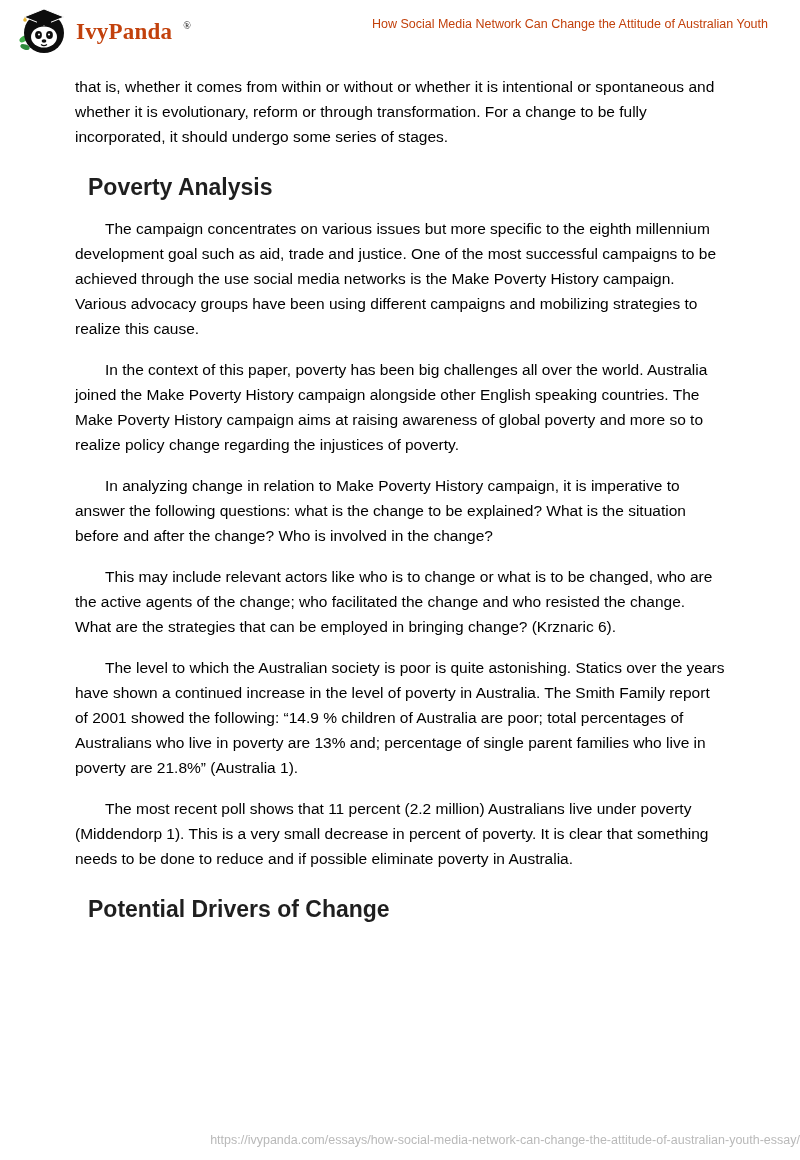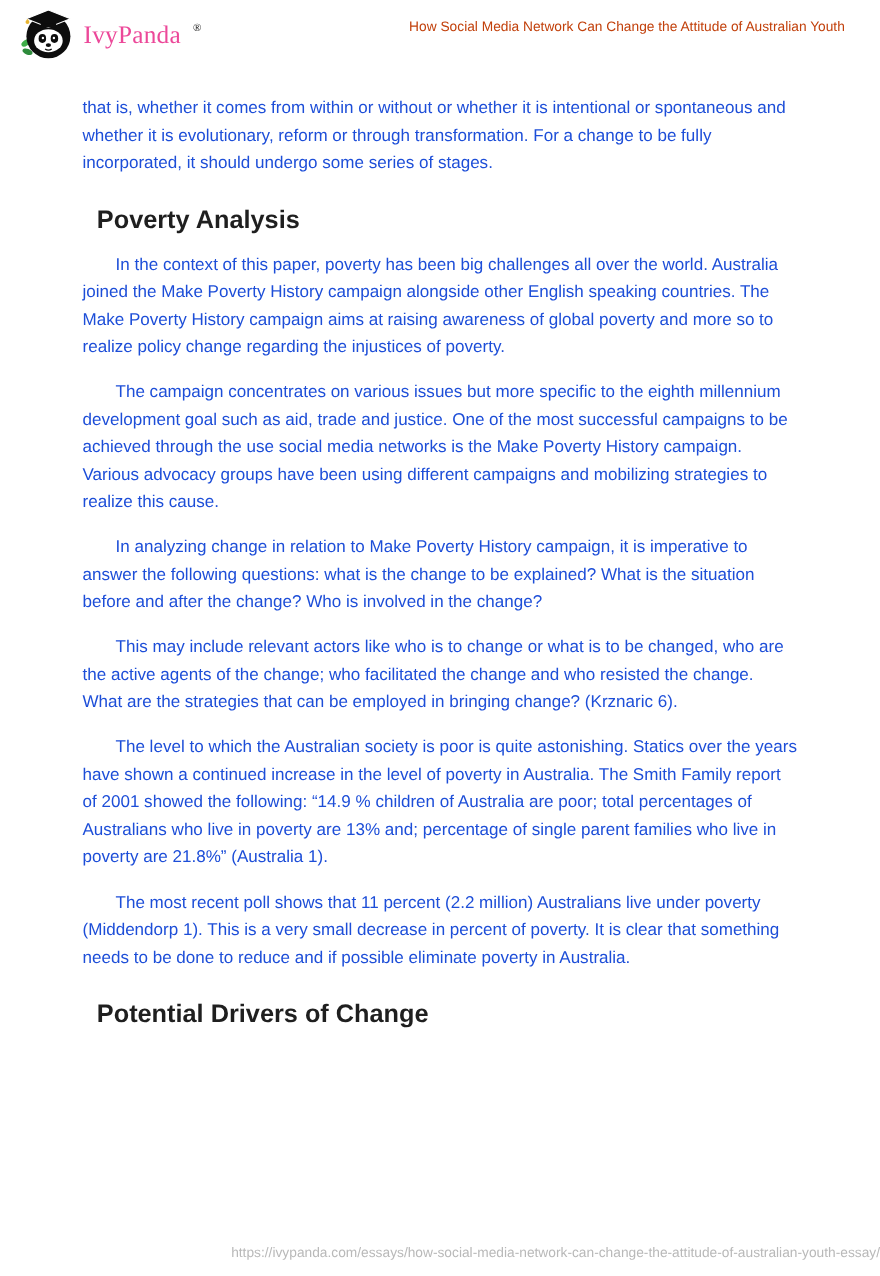--- a/index.html
+++ b/index.html
@@ -25,23 +25,23 @@
     display: flex;
     align-items: center;
     gap: 10px;
     text-decoration: none;
     color: #111;
     cursor: pointer;
   }
   .logo-wrap { width: 48px; height: 48px; display: block; }
   .brand-name {
     font-family: "Liberation Serif", serif;
-    font-weight: 400;
+    font-weight: 700;
     font-size: 23px;
-    color: #ec4899;
+    color: #c2410c;
     letter-spacing: 0.2px;
   }
   .reg {
     font-size: 10px;
     color: #121212;
     vertical-align: super;
     position: relative;
     top: -7px;
     left: 1px;
     font-family: "Liberation Serif", serif;
@@ -57,23 +57,23 @@
   }
 
   
   .essay {
     padding: 14px 75px 0 75px;
     color: #3d3d3d;
   }
   .para {
     font-size: 15.5px;
     line-height: 25px;
-    margin: 12px 0 16px 0;
+    margin: 0 0 16px 0;
     text-indent: 30px;
-    color: #1d4ed8;
+    color: #000000;
   }
   .para.no-indent { text-indent: 0; }
   .heading {
     font-size: 23px;
     line-height: 28px;
     font-weight: 700;
     color: #1f1f1f;
     margin: 24px 0 15px 13px;
     font-family: "Liberation Sans", sans-serif;
   }
@@ -123,22 +123,22 @@
     <span class="reg">®</span>
   </div>
   <div class="doc-title">How Social Media Network Can Change the Attitude of Australian Youth</div>
 </header>
 
 <main class="essay">
 
   <p class="para no-indent">that is, whether it comes from within or without or whether it is intentional or spontaneous and whether it is evolutionary, reform or through transformation. For a change to be fully incorporated, it should undergo some series of stages.</p>
 
   <h2 class="heading">Poverty Analysis</h2>
+  <p class="para">The campaign concentrates on various issues but more specific to the eighth millennium development goal such as aid, trade and justice. One of the most successful campaigns to be achieved through the use social media networks is the Make Poverty History campaign. Various advocacy groups have been using different campaigns and mobilizing strategies to realize this cause.</p>
   <p class="para">In the context of this paper, poverty has been big challenges all over the world. Australia joined the Make Poverty History campaign alongside other English speaking countries. The Make Poverty History campaign aims at raising awareness of global poverty and more so to realize policy change regarding the injustices of poverty.</p>
-  <p class="para">The campaign concentrates on various issues but more specific to the eighth millennium development goal such as aid, trade and justice. One of the most successful campaigns to be achieved through the use social media networks is the Make Poverty History campaign. Various advocacy groups have been using different campaigns and mobilizing strategies to realize this cause.</p>
   <p class="para">In analyzing change in relation to Make Poverty History campaign, it is imperative to answer the following questions: what is the change to be explained? What is the situation before and after the change? Who is involved in the change?</p>
   <p class="para">This may include relevant actors like who is to change or what is to be changed, who are the active agents of the change; who facilitated the change and who resisted the change. What are the strategies that can be employed in bringing change? (Krznaric 6).</p>
 
   <p class="para">The level to which the Australian society is poor is quite astonishing. Statics over the years have shown a continued increase in the level of poverty in Australia. The Smith Family report of 2001 showed the following: “14.9 % children of Australia are poor; total percentages of Australians who live in poverty are 13% and; percentage of single parent families who live in poverty are 21.8%” (Australia 1).</p>
   <p class="para">The most recent poll shows that 11 percent (2.2 million) Australians live under poverty (Middendorp 1). This is a very small decrease in percent of poverty. It is clear that something needs to be done to reduce and if possible eliminate poverty in Australia.</p>
 
   <h2 class="heading">Potential Drivers of Change</h2>
 
 </main>
 

